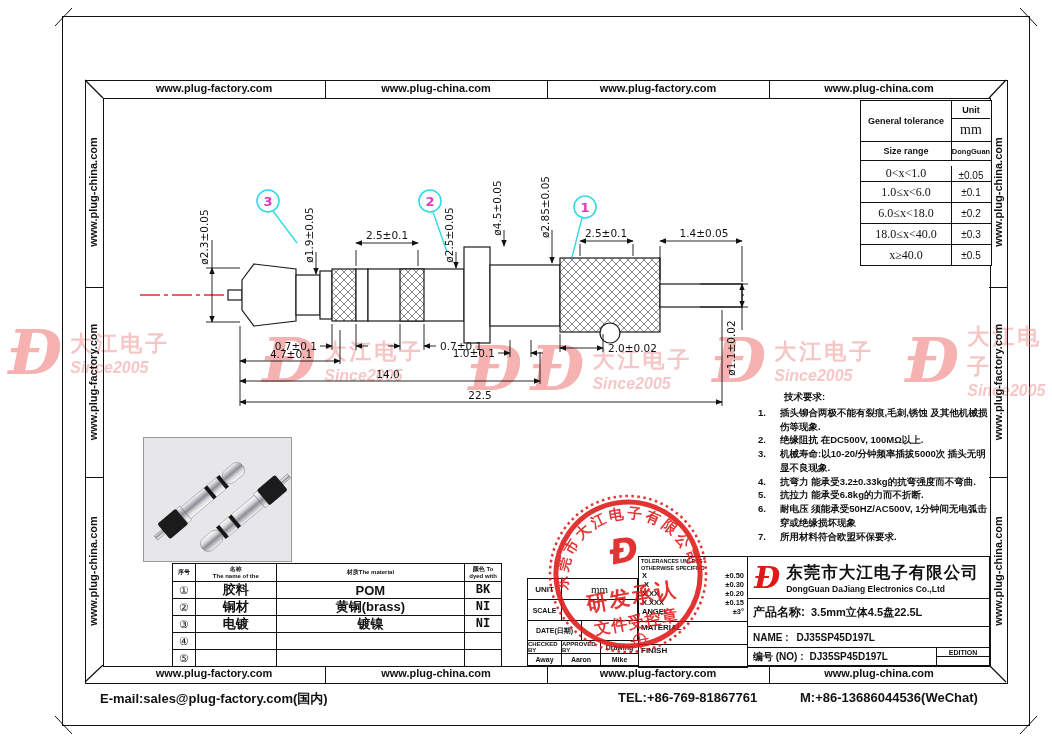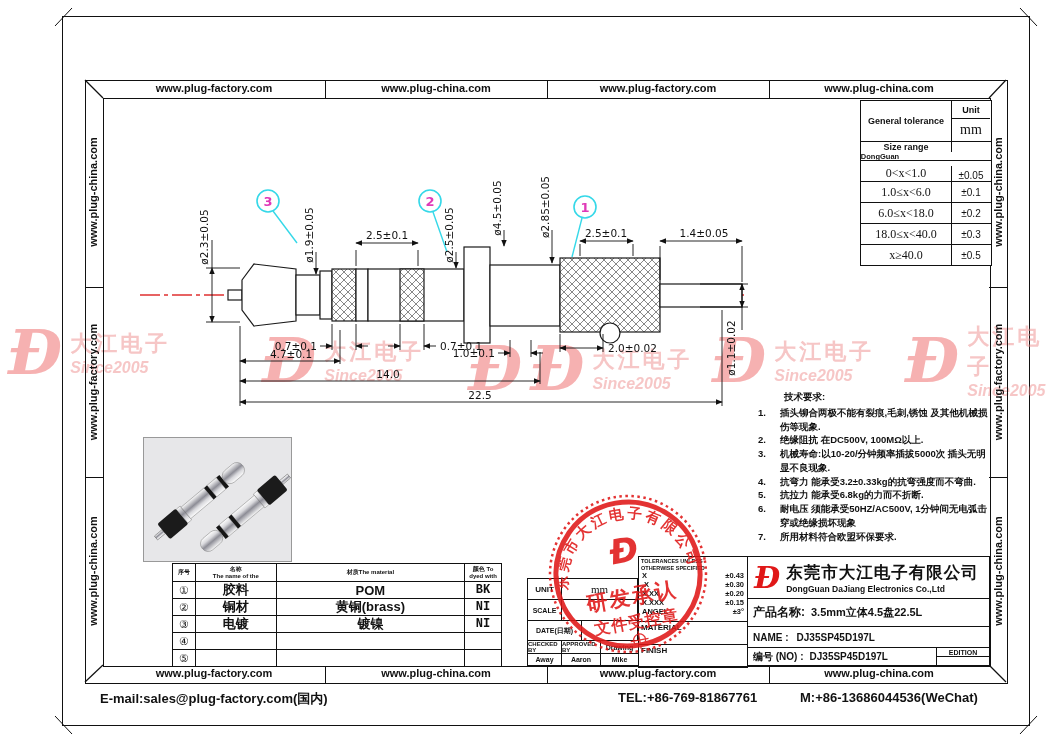--- a/index.html
+++ b/index.html
@@ -149,21 +149,21 @@
   <div class="abs tickH" style="left:989px;top:477px;width:18px;"></div>
 
   <div class="abs" id="tol-table">
     <div class="row" style="height:40px;">
       <div class="c1 tt-head">General tolerance</div>
       <div class="c2" style="flex-direction:column;padding:0;">
         <div class="tt-head" style="height:16px;display:flex;align-items:center;border-bottom:1px solid #111;width:100%;justify-content:center;">Unit</div>
         <div class="tt-unitv" style="height:22px;display:flex;align-items:center;">mm</div>
       </div>
     </div>
-    <div class="row" style="height:18px;flex-direction:column;">
+    <div class="row" style="height:18px;">
       <div class="c1 tt-head">Size range</div>
       <div class="c2 tt-head" style="font-size:7.5px;">DongGuan</div>
     </div>
     <div class="row" style="height:20px;align-items:flex-end;">
       <div class="c1 tt-range">0&lt;x&lt;1.0</div>
       <div class="c2 tt-tol">±0.05</div>
     </div>
     <div class="row" style="height:20px;">
       <div class="c1 tt-range">1.0≤x&lt;6.0</div>
       <div class="c2 tt-tol">±0.1</div>
@@ -425,21 +425,21 @@
   <div class="tb-cell tb-small" style="left:561px;top:653px;width:40px;height:13px;justify-content:center;font-size:7px;">Aaron</div>
   <div class="tb-cell tb-small" style="left:600px;top:653px;width:39px;height:13px;justify-content:center;font-size:7px;">Mike</div>
 
   <div class="tb-cell" style="left:638px;top:556px;width:110px;height:66px;flex-direction:column;align-items:stretch;justify-content:flex-start;padding-top:1px;">
     <div style="font-size:5.5px;font-weight:bold;text-align:left;line-height:1.2;padding-left:2px;">
       <div>TOLERANCES UNLESS</div>
       <div>OTHERWISE SPECIFIED</div>
     </div>
     <div class="tolrow">
         <span>X</span>
-        <span>±0.43</span>
+        <span>±0.50</span>
       </div>
     <div class="tolrow">
         <span>.X</span>
         <span>±0.30</span>
       </div>
     <div class="tolrow">
         <span>X.XX</span>
         <span>±0.20</span>
       </div>
     <div class="tolrow">

